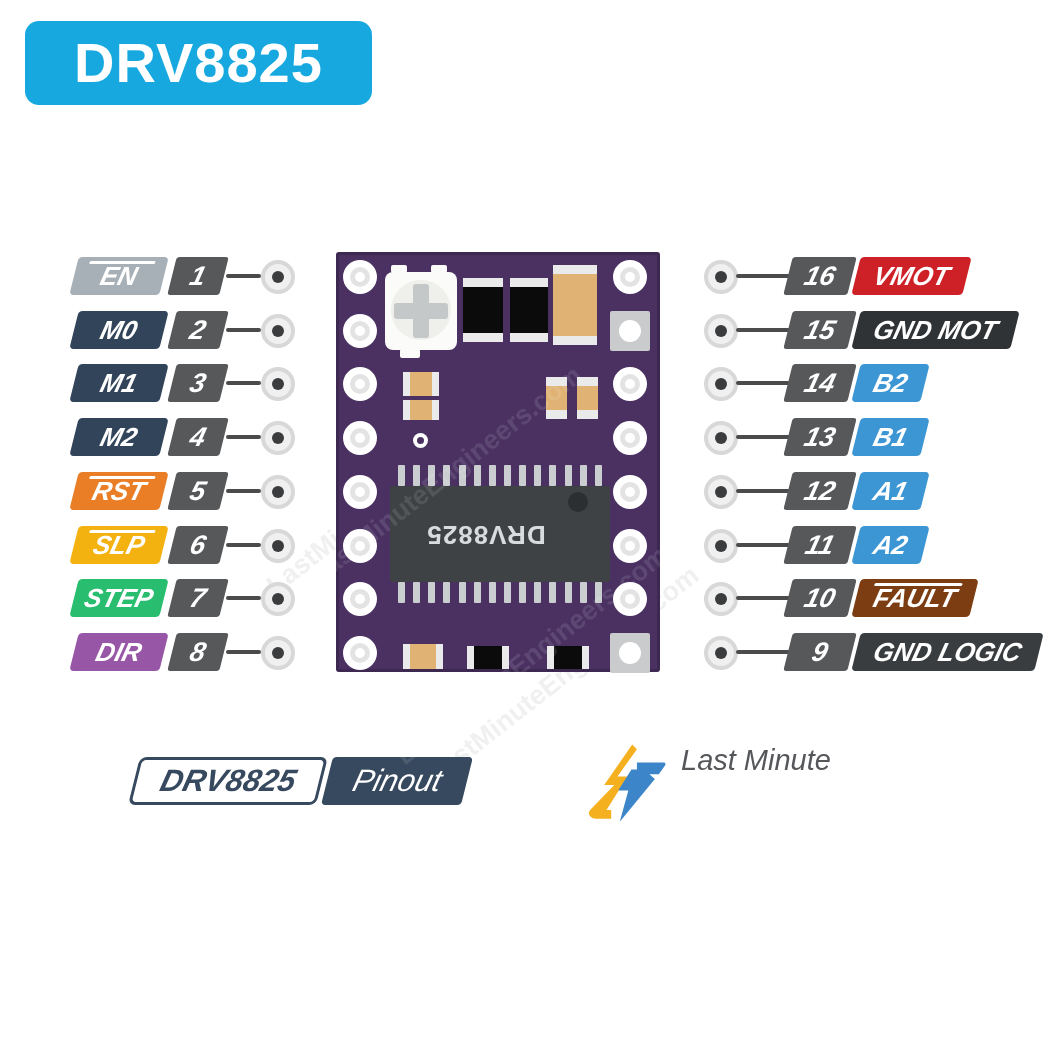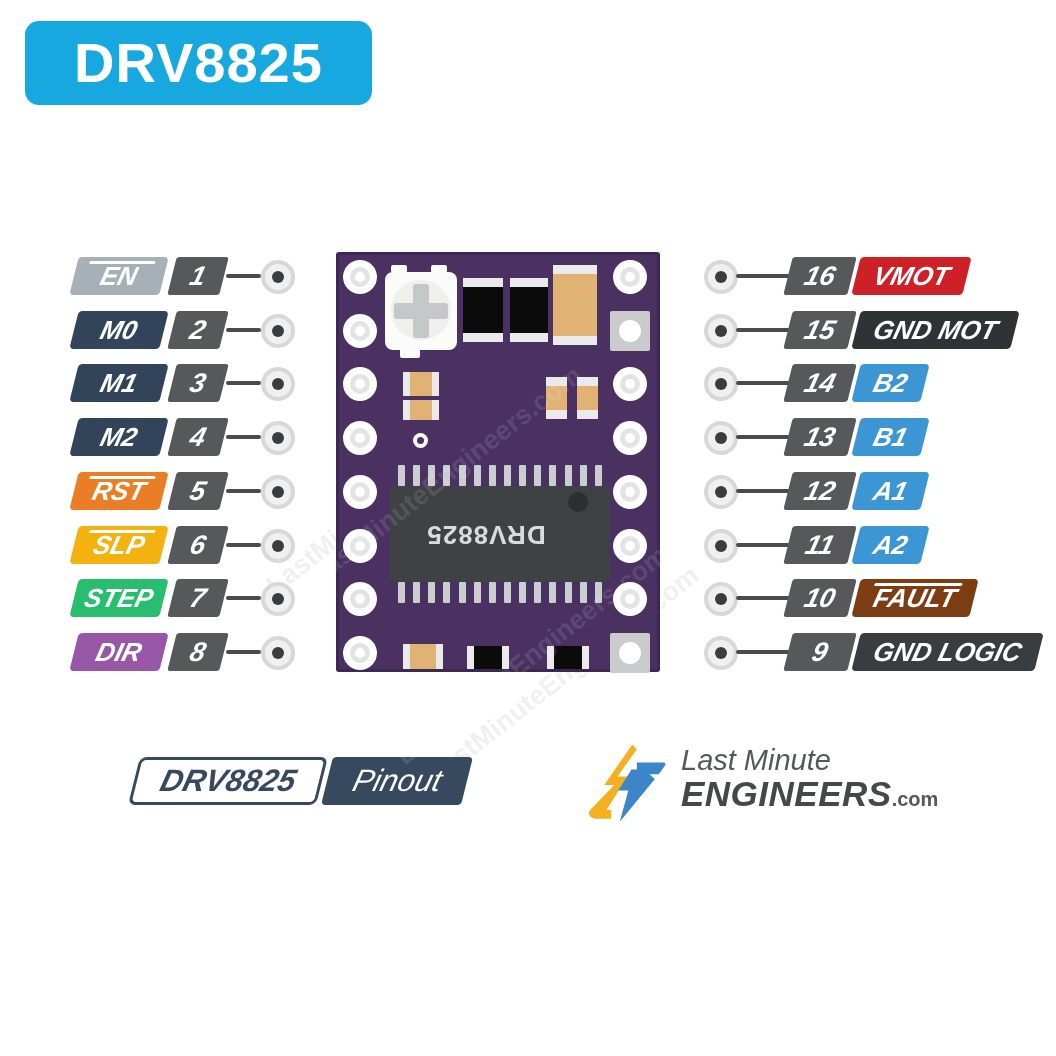--- a/index.html
+++ b/index.html
@@ -315,15 +315,14 @@
   <div class="seg2" style="background: rgb(54, 73, 94);">Pinout</div>
 </div>
 
 <div id="logo">
   <svg width="82" height="78" viewBox="0 0 100 100">
     <path id="boltY" d="M58 2 L22 54 L35 54 L4 86 Q1 90 4 94 Q6 97 11 97 L31 97 L31 86 L25 86 L52 43 L39 43 L64 8 Z" fill="#F5B01F"></path>
     <path id="boltB" d="M64 25 L98 25 Q102 25 100 29 L92 40 L80 40 L87 46 L42 101 L53 61 L40 61 L57 34 L64 34 Z" fill="#3C85C8"></path>
   </svg>
   <div id="logo-text">
     <div class="lt1">Last Minute</div>
-    <div class="lt2"><span>ENGINEERS</span><span class="ltcom">.com</span></div>
   </div>
 </div>
 
 </body></html>

